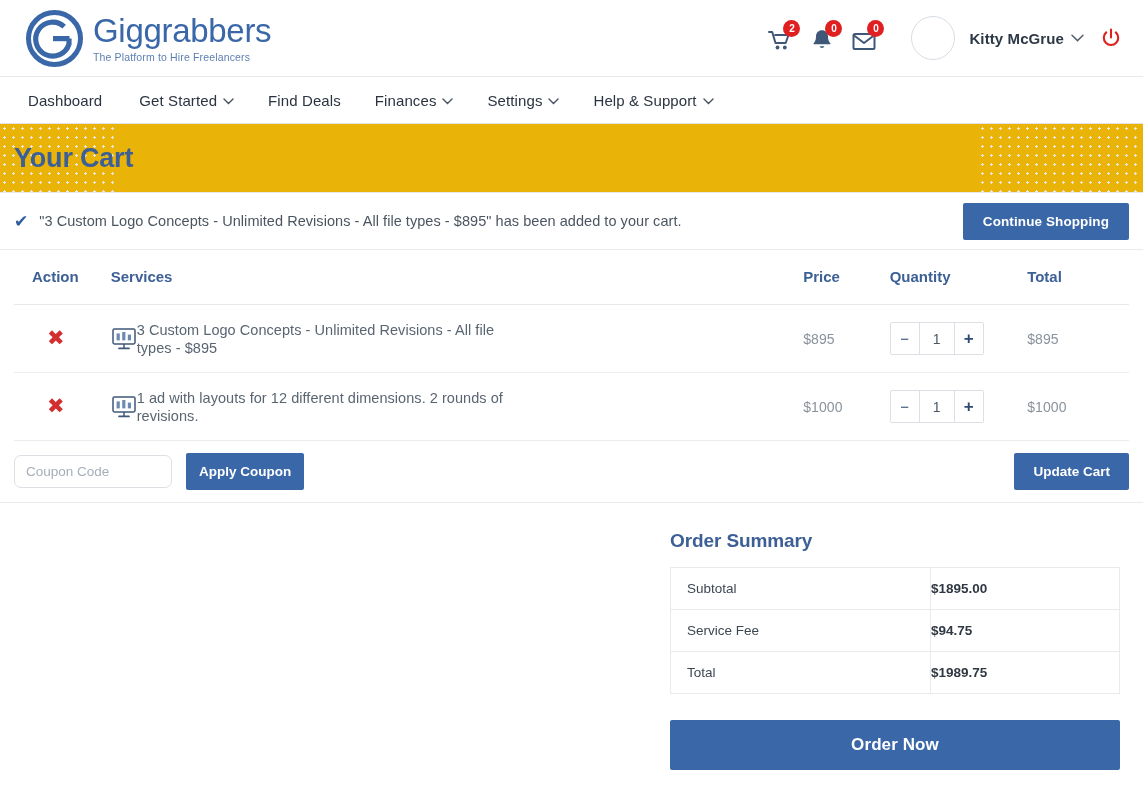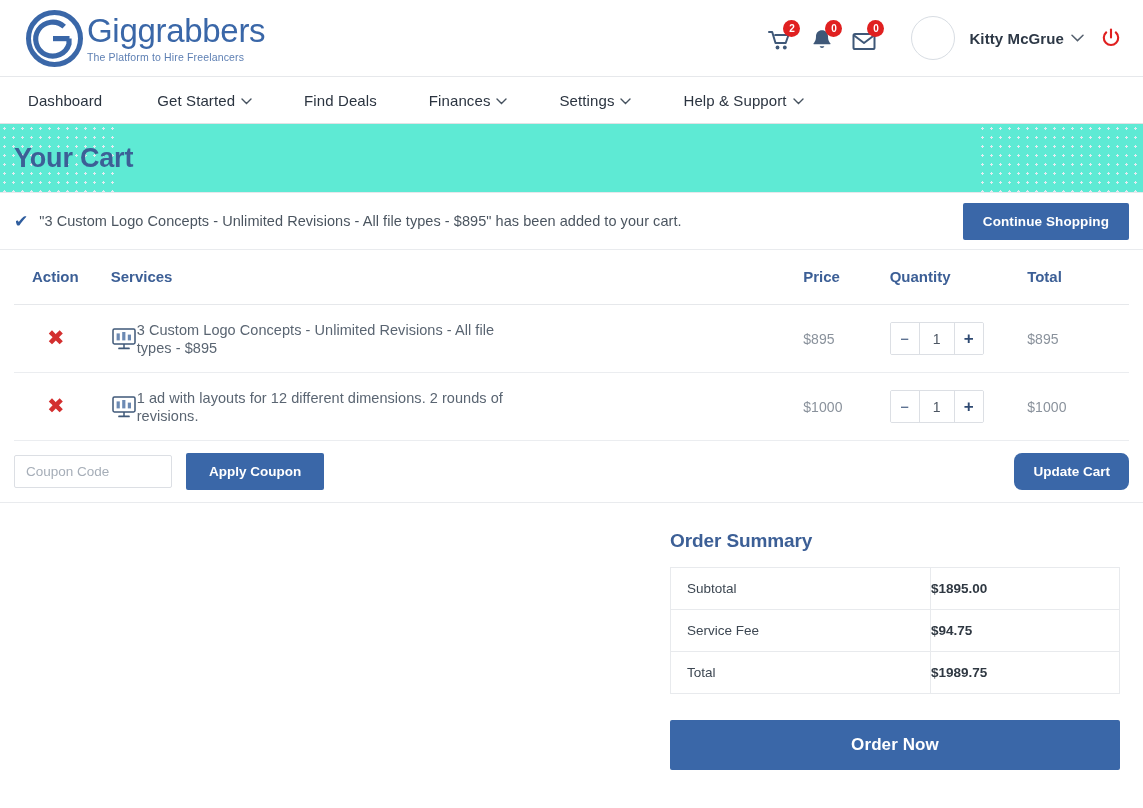--- a/index.html
+++ b/index.html
@@ -13,21 +13,21 @@
   .page { position: relative; width: 1143px; height: 808px; overflow: hidden; background:#fff; }
 
   
   .topbar {
     position: relative;
     height: 76px;
     background: #ffffff;
     display: flex; align-items: center;
     padding: 0 22px 0 26px;
   }
-  .logo-wrap { display: flex; align-items: center; gap: 4px; }
+  .logo-wrap { display: flex; align-items: center; gap: 10px; }
   .logo-mark { width: 57px; height: 57px; flex: 0 0 57px; }
   .logo-text { display: flex; flex-direction: column; justify-content: center; margin-top: 2px;}
   .logo-title {
     font-size: 33px; line-height: 33px; color: #3a67a8; font-weight: 400;
     letter-spacing: -0.3px; font-family: "Liberation Sans", sans-serif;
   }
   .logo-sub {
     font-size: 10.5px; line-height: 14px; color: #5d7fb3; letter-spacing: 0.15px;
     margin-top: 3px;
   }
@@ -62,35 +62,35 @@
   .power-btn { margin-left: 17px; cursor: pointer; display:flex; }
 
   
   .navbar {
     height: 48px;
     border-top: 1px solid #e6e8eb;
     border-bottom: 1px solid #e0e2e5;
     background: #ffffff;
     display: flex; align-items: center;
     padding-left: 28px;
-    gap: 18px;
+    gap: 0;
   }
   .nav-item {
     font-size: 15px; color: #2b3440; padding: 0 17px; cursor: pointer;
     letter-spacing: 0.1px; display: flex; align-items: center; gap: 6px;
     white-space: nowrap;
   }
   .nav-item:first-child { padding-left: 0; padding-right: 20px; }
   .nav-caret { font-size: 11px; color: #46525f; position: relative; top: 1px; }
 
   
   .banner {
     position: relative;
     height: 69px;
-    background: #5eead4;
+    background: #eab308;
     border-bottom: 1px solid #e6e8ec;
     display: flex; align-items: center;
     padding-left: 14px;
     overflow: hidden;
   }
   .dots-l, .dots-r {
     position: absolute; top: 0; height: 100%;
     background-image: radial-gradient(#e9ecf2 1.1px, transparent 1.2px);
     background-size: 9px 9px;
     opacity: 0.95;
@@ -180,31 +180,31 @@
   }
 
   
   .coupon-row {
     display: flex; align-items: center;
     height: 62px; padding: 0 14px;
     border-bottom: 1px solid #e9ebee;
   }
   .coupon-input {
     width: 158px; height: 33px;
-    border: 1px solid #dcdfe4; border-radius: 2px;
+    border: 1px solid #dcdfe4; border-radius: 7px;
     padding: 0 11px; font-size: 13.5px; color: #5a6572;
     outline: none; background: #fff;
     font-family: "Liberation Sans", sans-serif;
   }
   .coupon-input::placeholder { color: #a6aeb8; }
   .btn-apply {
-    margin-left: 14px; font-size: 13.5px; padding: 11px 23px; border-radius: 2px; text-align: right;
+    margin-left: 14px; font-size: 13.5px; padding: 11px 13px; border-radius: 2px; text-align: right;
   }
   .btn-update {
-    margin-left: auto; font-size: 13.5px; padding: 11px 19px; border-radius: 8px;
+    margin-left: auto; font-size: 13.5px; padding: 11px 19px; border-radius: 2px;
   }
 
   
   .summary-area {
     display: flex; justify-content: flex-end;
     padding: 0 14px;
   }
   .summary {
     width: 450px; margin-right: 9px; margin-top: 27px;
   }

